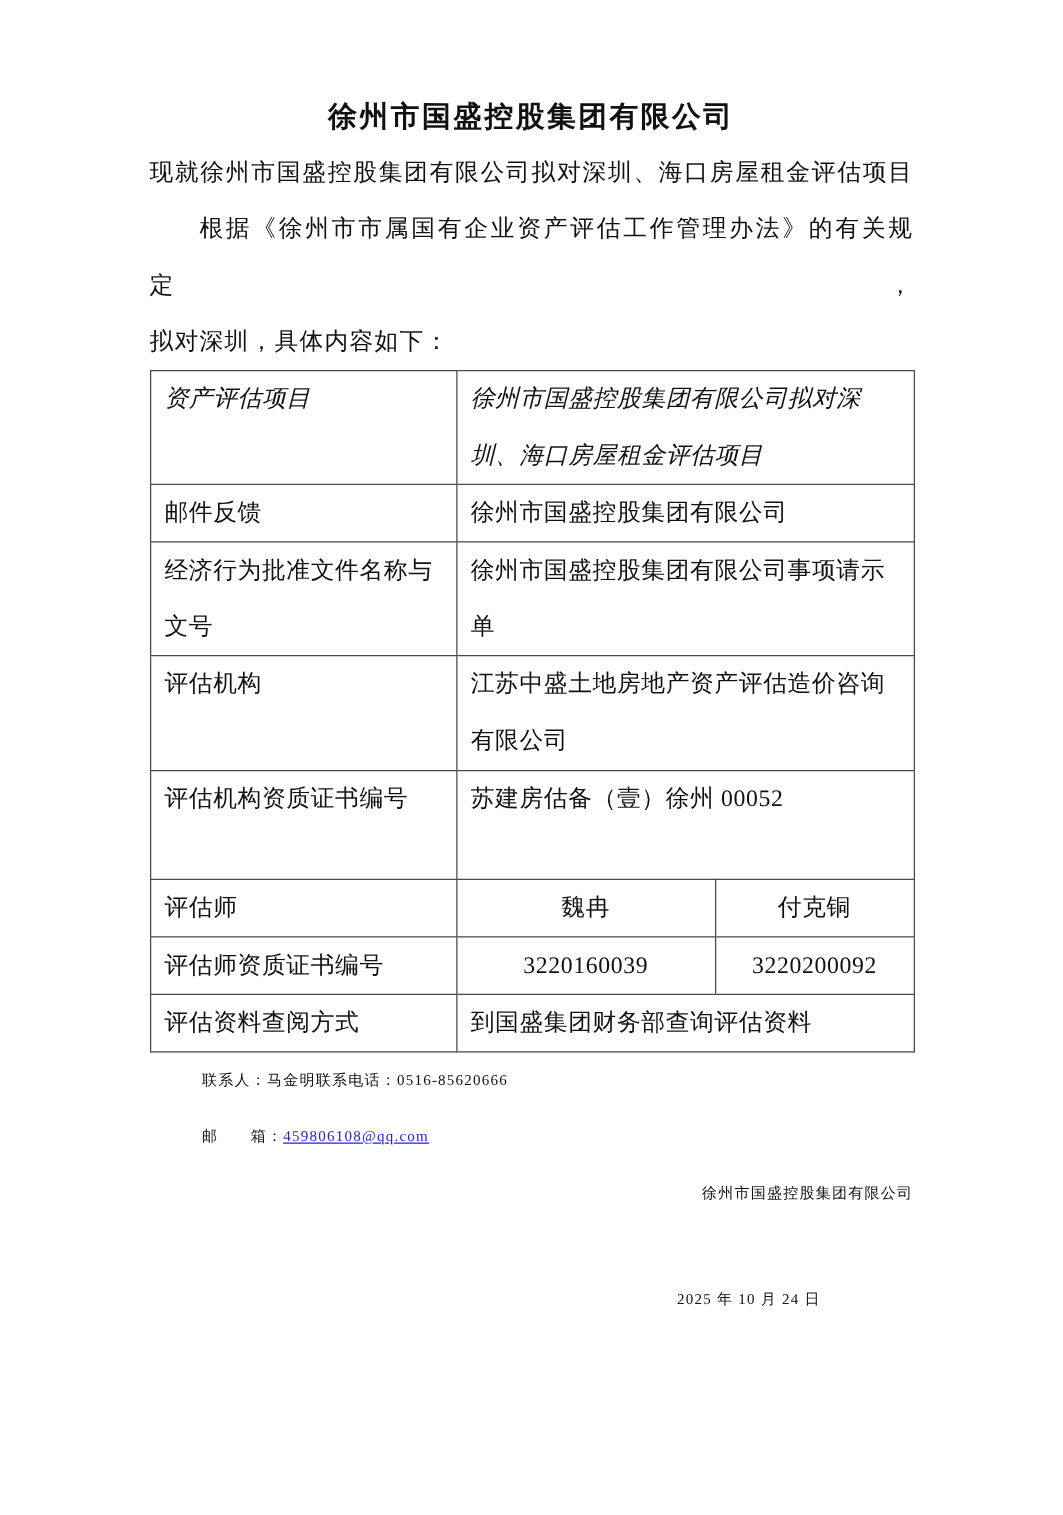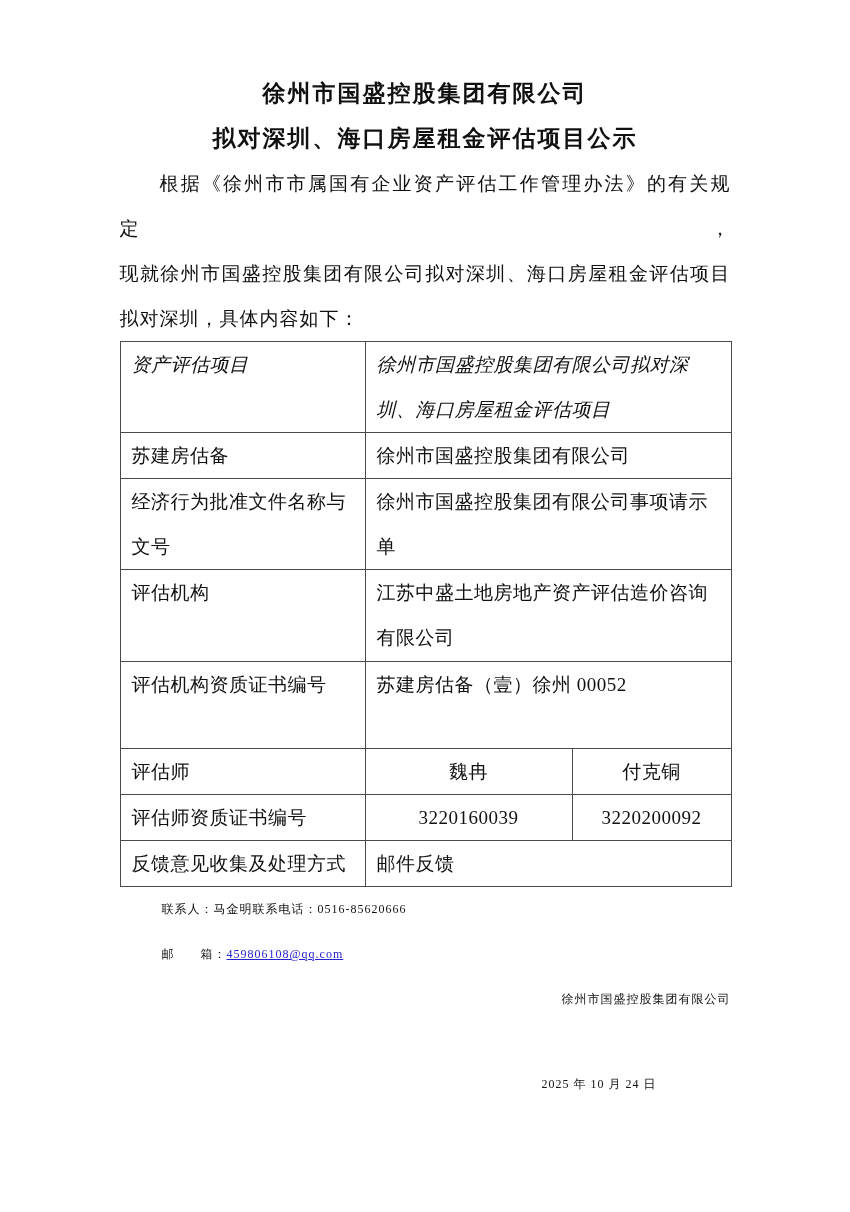--- a/index.html
+++ b/index.html
@@ -84,43 +84,42 @@
     padding-right: 74px;
     margin-top: 40px;
   }
 </style>
 </head>
 <body>
 
 <div class="page">
 
   <div class="title-line">徐州市国盛控股集团有限公司</div>
-  <div class="title-line">拟对深圳、海口房屋租金评估项目公示</div>
 
   <div class="content">
 
     <div class="intro">
+      <div class="intro-line justify">现就徐州市国盛控股集团有限公司拟对深圳、海口房屋租金评估项目</div>
       <div class="intro-line indent justify">根据《徐州市市属国有企业资产评估工作管理办法》的有关规定，</div>
-      <div class="intro-line justify">现就徐州市国盛控股集团有限公司拟对深圳、海口房屋租金评估项目</div>
       <div class="intro-line">拟对深圳，具体内容如下：</div>
     </div>
 
     <table class="announcement">
       <colgroup>
         <col style="width:245px">
         <col style="width:207px">
         <col style="width:159px">
       </colgroup>
       <tbody>
           <tr class="h91">
         <td>资产评估项目</td>
         <td colspan="2">徐州市国盛控股集团有限公司拟对深圳、海口房屋租金评估项目</td>
       </tr>
       <tr class="h45">
-        <td>苏建房估备</td>
+        <td>邮件反馈</td>
         <td colspan="2">徐州市国盛控股集团有限公司</td>
       </tr>
       <tr class="h90">
         <td>经济行为批准文件名称与文号</td>
         <td colspan="2">徐州市国盛控股集团有限公司事项请示单</td>
       </tr>
       <tr class="h92">
         <td>评估机构</td>
         <td colspan="2">江苏中盛土地房地产资产评估造价咨询有限公司</td>
       </tr>
@@ -132,22 +131,22 @@
         <td>评估师</td>
         <td class="center">魏冉</td>
         <td class="center">付克铜</td>
       </tr>
       <tr class="h46">
         <td>评估师资质证书编号</td>
         <td class="center">3220160039</td>
         <td class="center">3220200092</td>
       </tr>
       <tr class="h45">
-        <td>反馈意见收集及处理方式</td>
-        <td colspan="2">邮件反馈</td>
+        <td>评估资料查阅方式</td>
+        <td colspan="2">到国盛集团财务部查询评估资料</td>
       </tr>
     </tbody>
       </table>
 
     <div class="footer-line contact-line">联系人：马金明联系电话：0516-85620666</div>
 
     <div class="footer-line email-line">
       <span>邮　　箱：</span><a href="#">459806108@qq.com</a>
     </div>
 

